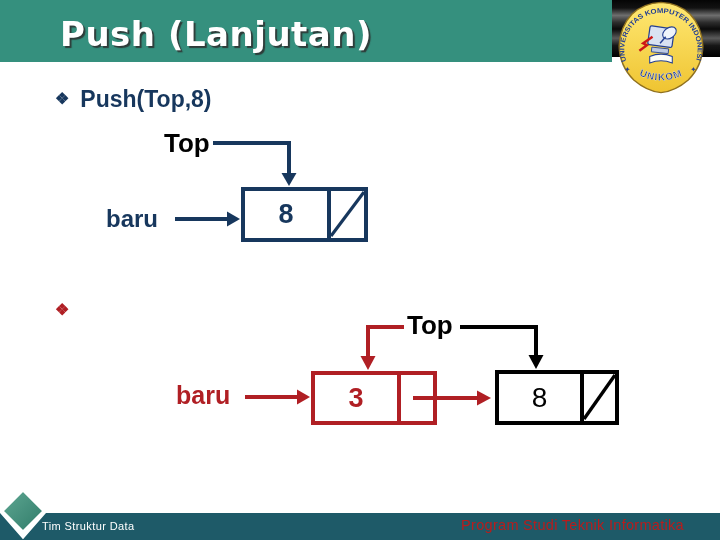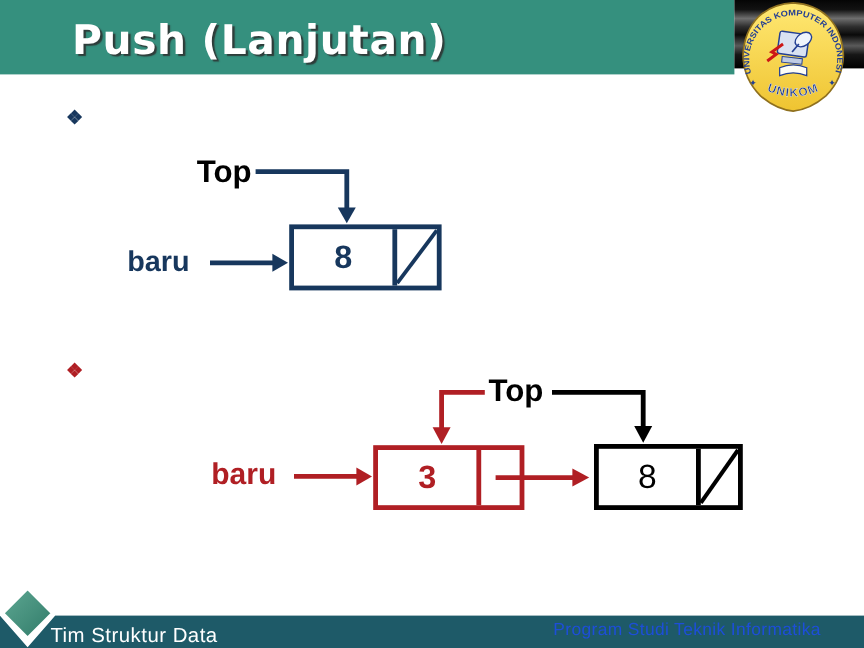--- a/index.html
+++ b/index.html
@@ -50,22 +50,22 @@
   .node-2 .val { width:82px; font-weight:bold; font-size:27px; color:#B01F24; }
   .node-2 .ptr { border-left:4px solid #B01F24; }
   .node-3 { left:495px; top:370px; width:124px; height:55px; border:4px solid #000000; }
   .node-3 .val { width:81px; font-size:28px; color:#000000; }
   .node-3 .ptr { border-left:4px solid #000000; }
 
   .overlay { position:absolute; left:0; top:0; pointer-events:none; }
 
   
   .footer-bar { position:absolute; left:0; top:513px; width:720px; height:27px; background:#1E5A68; }
-  .footer-left  { position:absolute; left:42px;  top:520px; font-size:17px;  color:#fff; letter-spacing:0.4px; white-space:nowrap; }
-  .footer-right { position:absolute; right:36px; top:517px; font-size:14.5px; color:#1d4ed8; letter-spacing:0.3px; white-space:nowrap; }
+  .footer-left  { position:absolute; left:42px;  top:520px; font-size:11px;  color:#fff; letter-spacing:0.4px; white-space:nowrap; }
+  .footer-right { position:absolute; right:36px; top:517px; font-size:14.5px; color:#b91c1c; letter-spacing:0.3px; white-space:nowrap; }
   .corner-decor { position:absolute; left:0; top:490px; width:46px; height:50px; }
 </style>
 </head>
 <body>
 
 <div>
 
   <div class="header-bar"></div>
   <div class="metal-strip"></div>
   <div class="slide-title">Push (Lanjutan)</div>
@@ -93,20 +93,21 @@
     </g>
     <text x="11" y="75" font-size="8" fill="#233F93">✦</text>
     <text x="81" y="75" font-size="8" fill="#233F93">✦</text>
     <text font-size="10.5" font-weight="bold" fill="#233F93" stroke="#FFFFFF" stroke-width="0.25" letter-spacing="1" text-anchor="middle">
       <textPath href="#bannerPath" startOffset="50%">UNIKOM</textPath>
     </text>
   </svg>
 
   <div class="bullet bullet-1">
     <span class="glyph">❖</span>
+    <span>Push(Top,8)</span>
   </div>
   <div class="bullet bullet-2">
     <span class="glyph">❖</span>
   </div>
 
   <div class="lbl d1-top">Top</div>
   <div class="lbl d1-baru">baru</div>
 
   <div class="node node-1">
     <div class="val">8</div>

